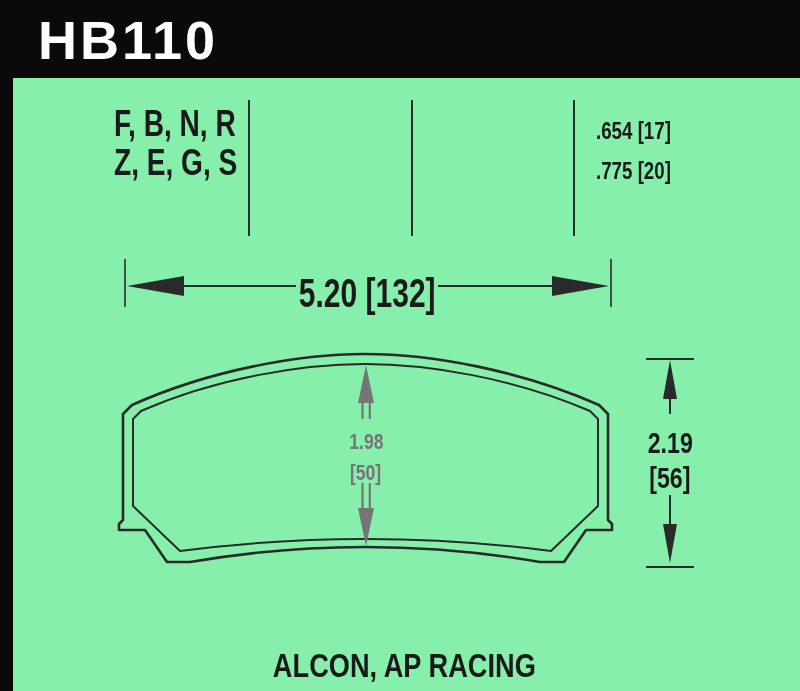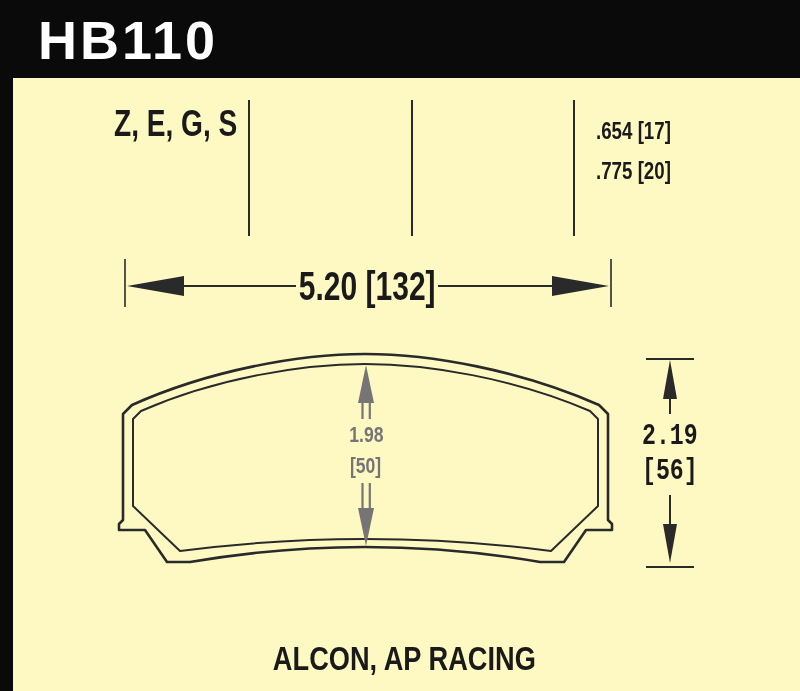--- a/index.html
+++ b/index.html
@@ -1,48 +1,49 @@
 <!DOCTYPE html>
 <html><head>
 <meta charset="utf-8">
 <style>
   html,body{margin:0;padding:0;background:#ffffff;}
   .canvas{
-    position:relative;width:800px;height:691px;background:#fef9c3;overflow:hidden;
+    position:relative;width:800px;height:691px;background:#86efac;overflow:hidden;
     font-family:"Liberation Sans","DejaVu Sans",sans-serif;font-weight:700;color:#1a1a1a;
   }
   .header-bar{position:absolute;left:0;top:0;width:800px;height:78px;background:#0a0a0a;}
   .left-strip{position:absolute;left:0;top:0;width:13px;height:691px;background:#0a0a0a;}
   .part-number{
     position:absolute;left:38px;top:0;height:78px;line-height:80px;
     color:#ffffff;font-size:54px;letter-spacing:3px;white-space:nowrap;
   }
   .svg-layer{position:absolute;left:0;top:0;}
-  .txt{position:absolute;white-space:nowrap;}
+  .txt{position:absolute;white-space:nowrap;margin-top:7px;}
   .cx78{display:inline-block;transform:scaleX(0.78);transform-origin:0 50%;}
   .cx75c{display:inline-block;transform:scaleX(0.75);transform-origin:50% 50%;}
   .cx80c{display:inline-block;transform:scaleX(0.80);transform-origin:50% 50%;}
   .compound-col{position:absolute;left:114px;top:104px;font-size:36px;line-height:39px;}
   .thickness-col{position:absolute;left:596px;top:111px;font-size:24px;line-height:40px;}
   .width-label{left:267px;top:266px;width:200px;text-align:center;font-size:40px;line-height:40px;}
   .padheight-label{left:306px;top:419px;width:120px;text-align:center;font-size:22px;line-height:31px;color:#757575;}
-  .height-label{left:615px;top:419px;width:110px;text-align:center;font-size:29px;line-height:35px;font-family:Liberation Mono, monospace;}
+  .height-label{left:615px;top:419px;width:110px;text-align:center;font-size:29px;line-height:35px;}
   .footer-label{left:240px;top:640px;width:350px;text-align:left;font-size:34px;line-height:36px;}
 </style>
 </head>
 <body>
 
 <div class="canvas">
 
   <div class="header-bar">
     <div class="part-number">HB110</div>
   </div>
   <div class="left-strip"></div>
 
   <div class="compound-col">
+    <div><span class="cx78">F, B, N, R</span></div>
     <div><span class="cx78">Z, E, G, S</span></div>
   </div>
   <div class="thickness-col">
     <div><span class="cx78">.654 [17]</span></div>
     <div><span class="cx78">.775 [20]</span></div>
   </div>
 
   <svg class="svg-layer" width="800" height="691" viewBox="0 0 800 691">
 
     <g stroke="#2a2a2a" stroke-width="2">

